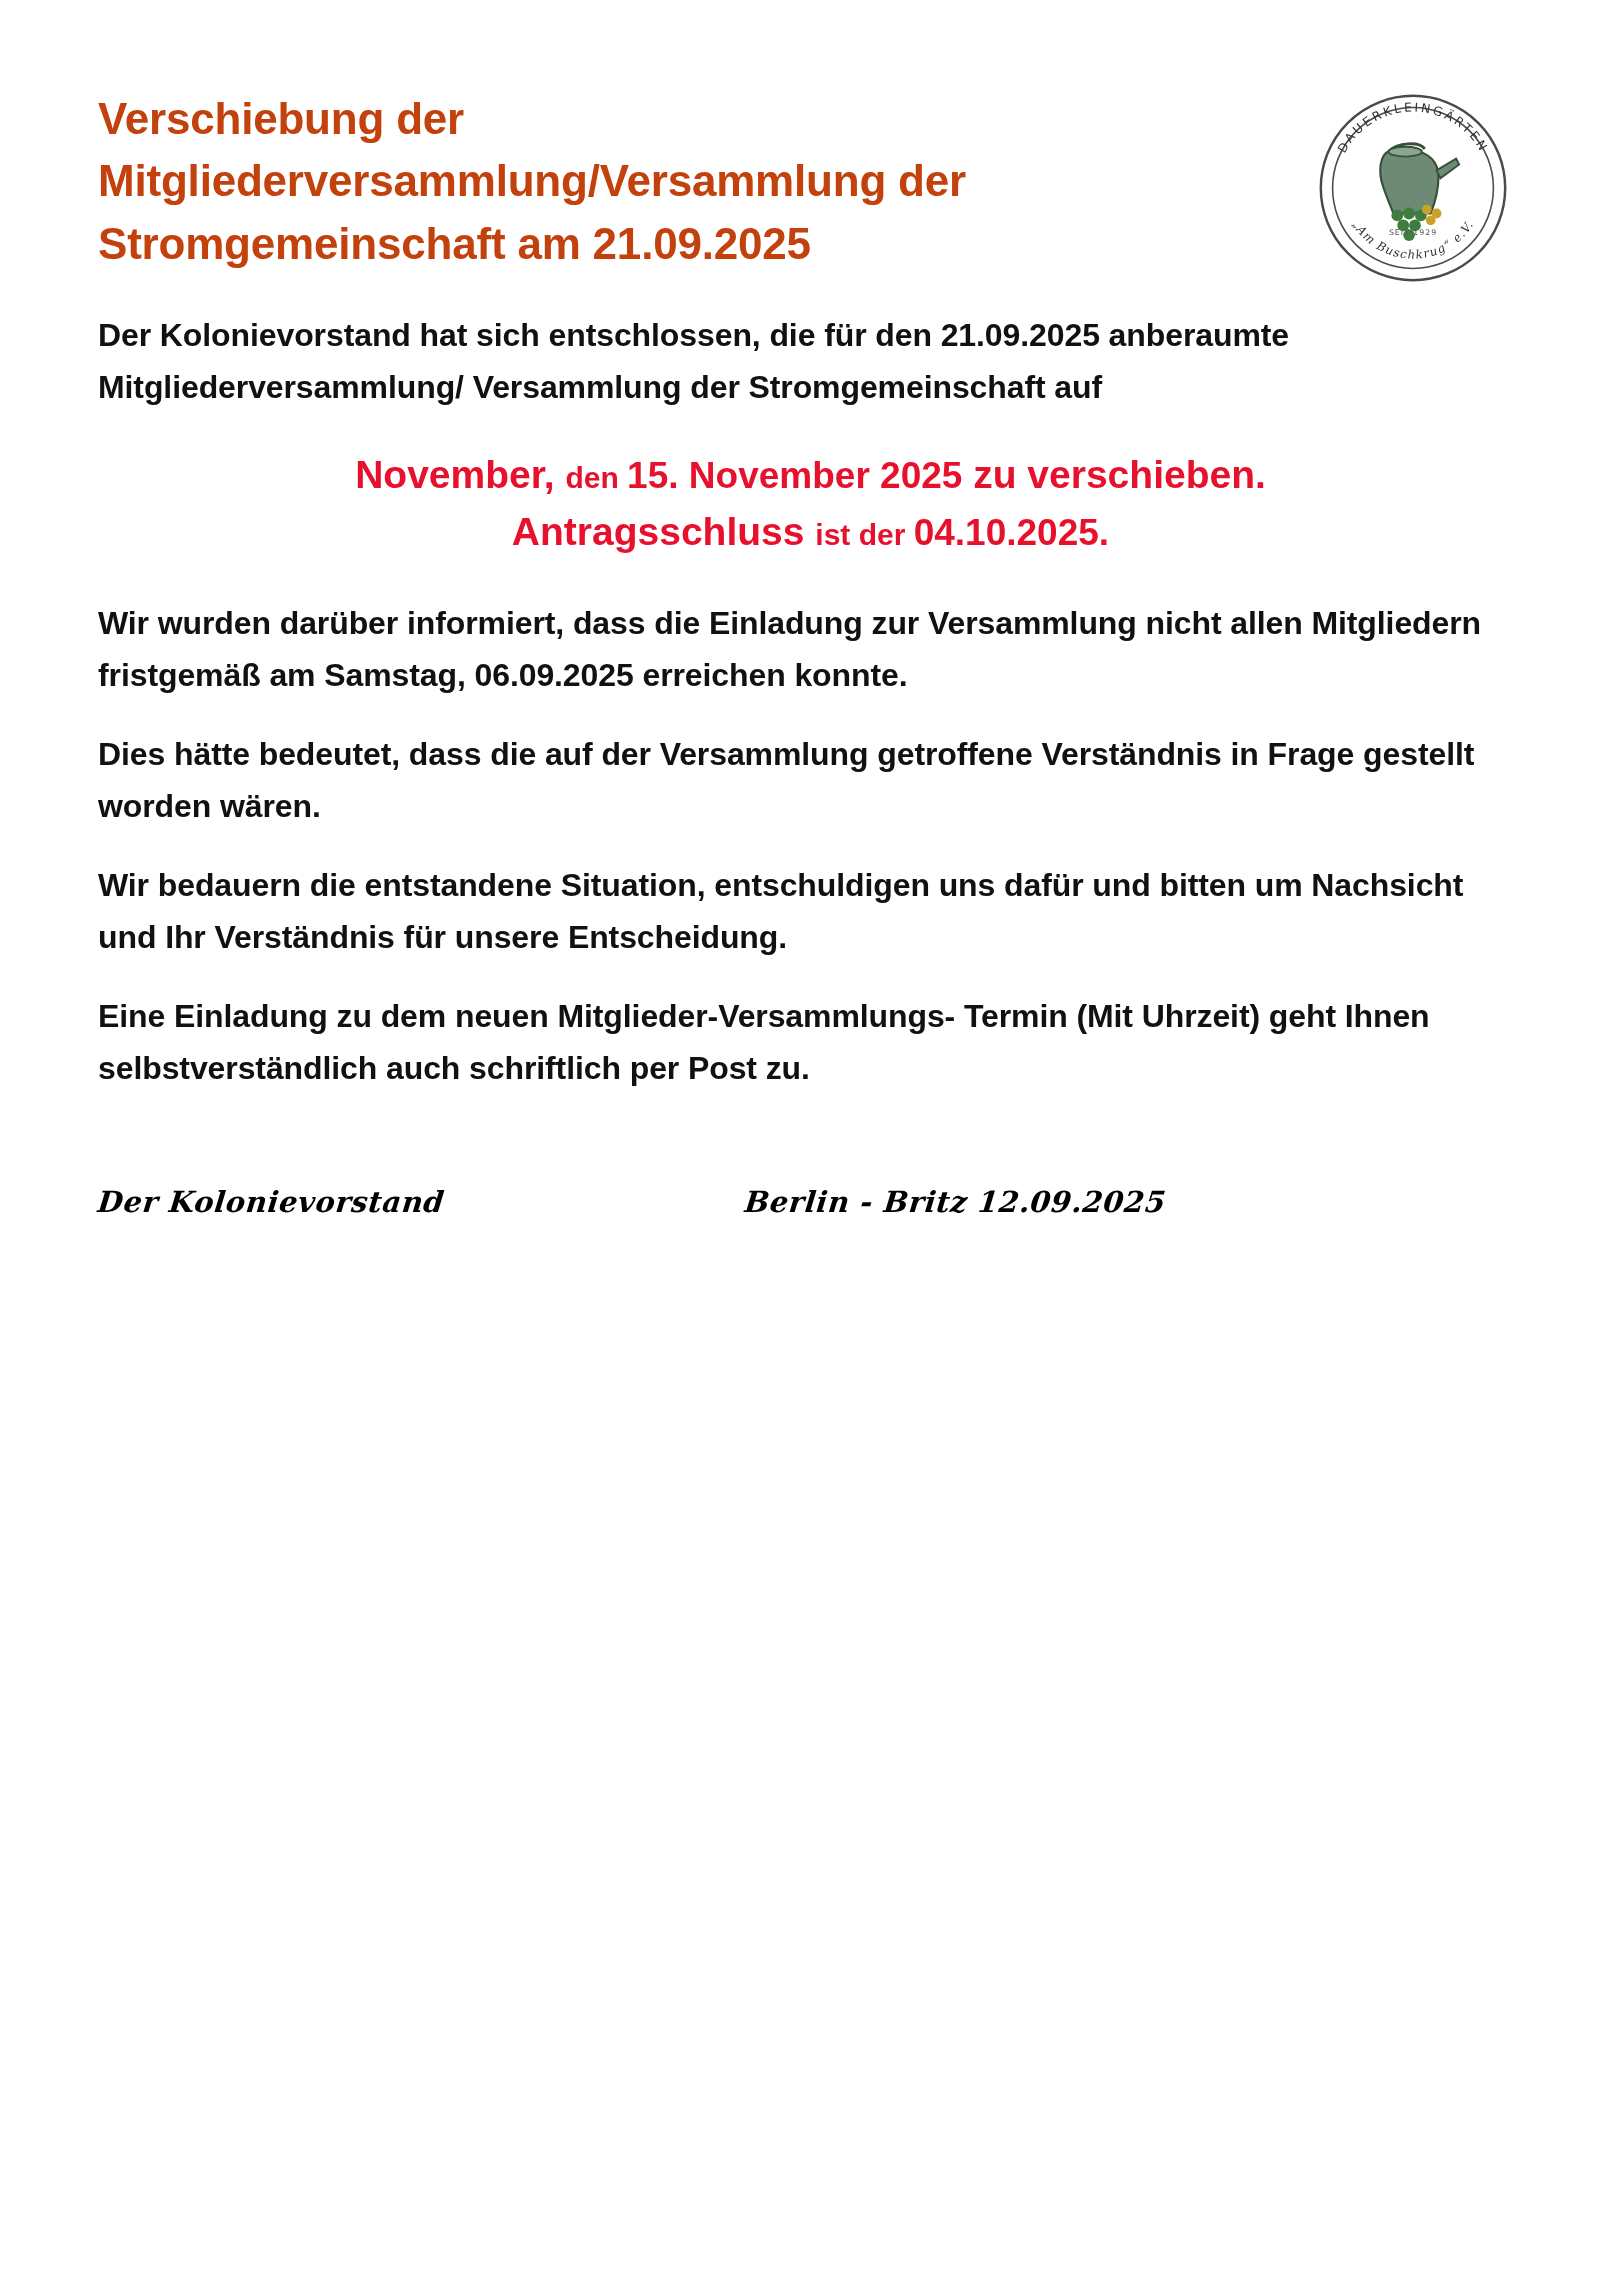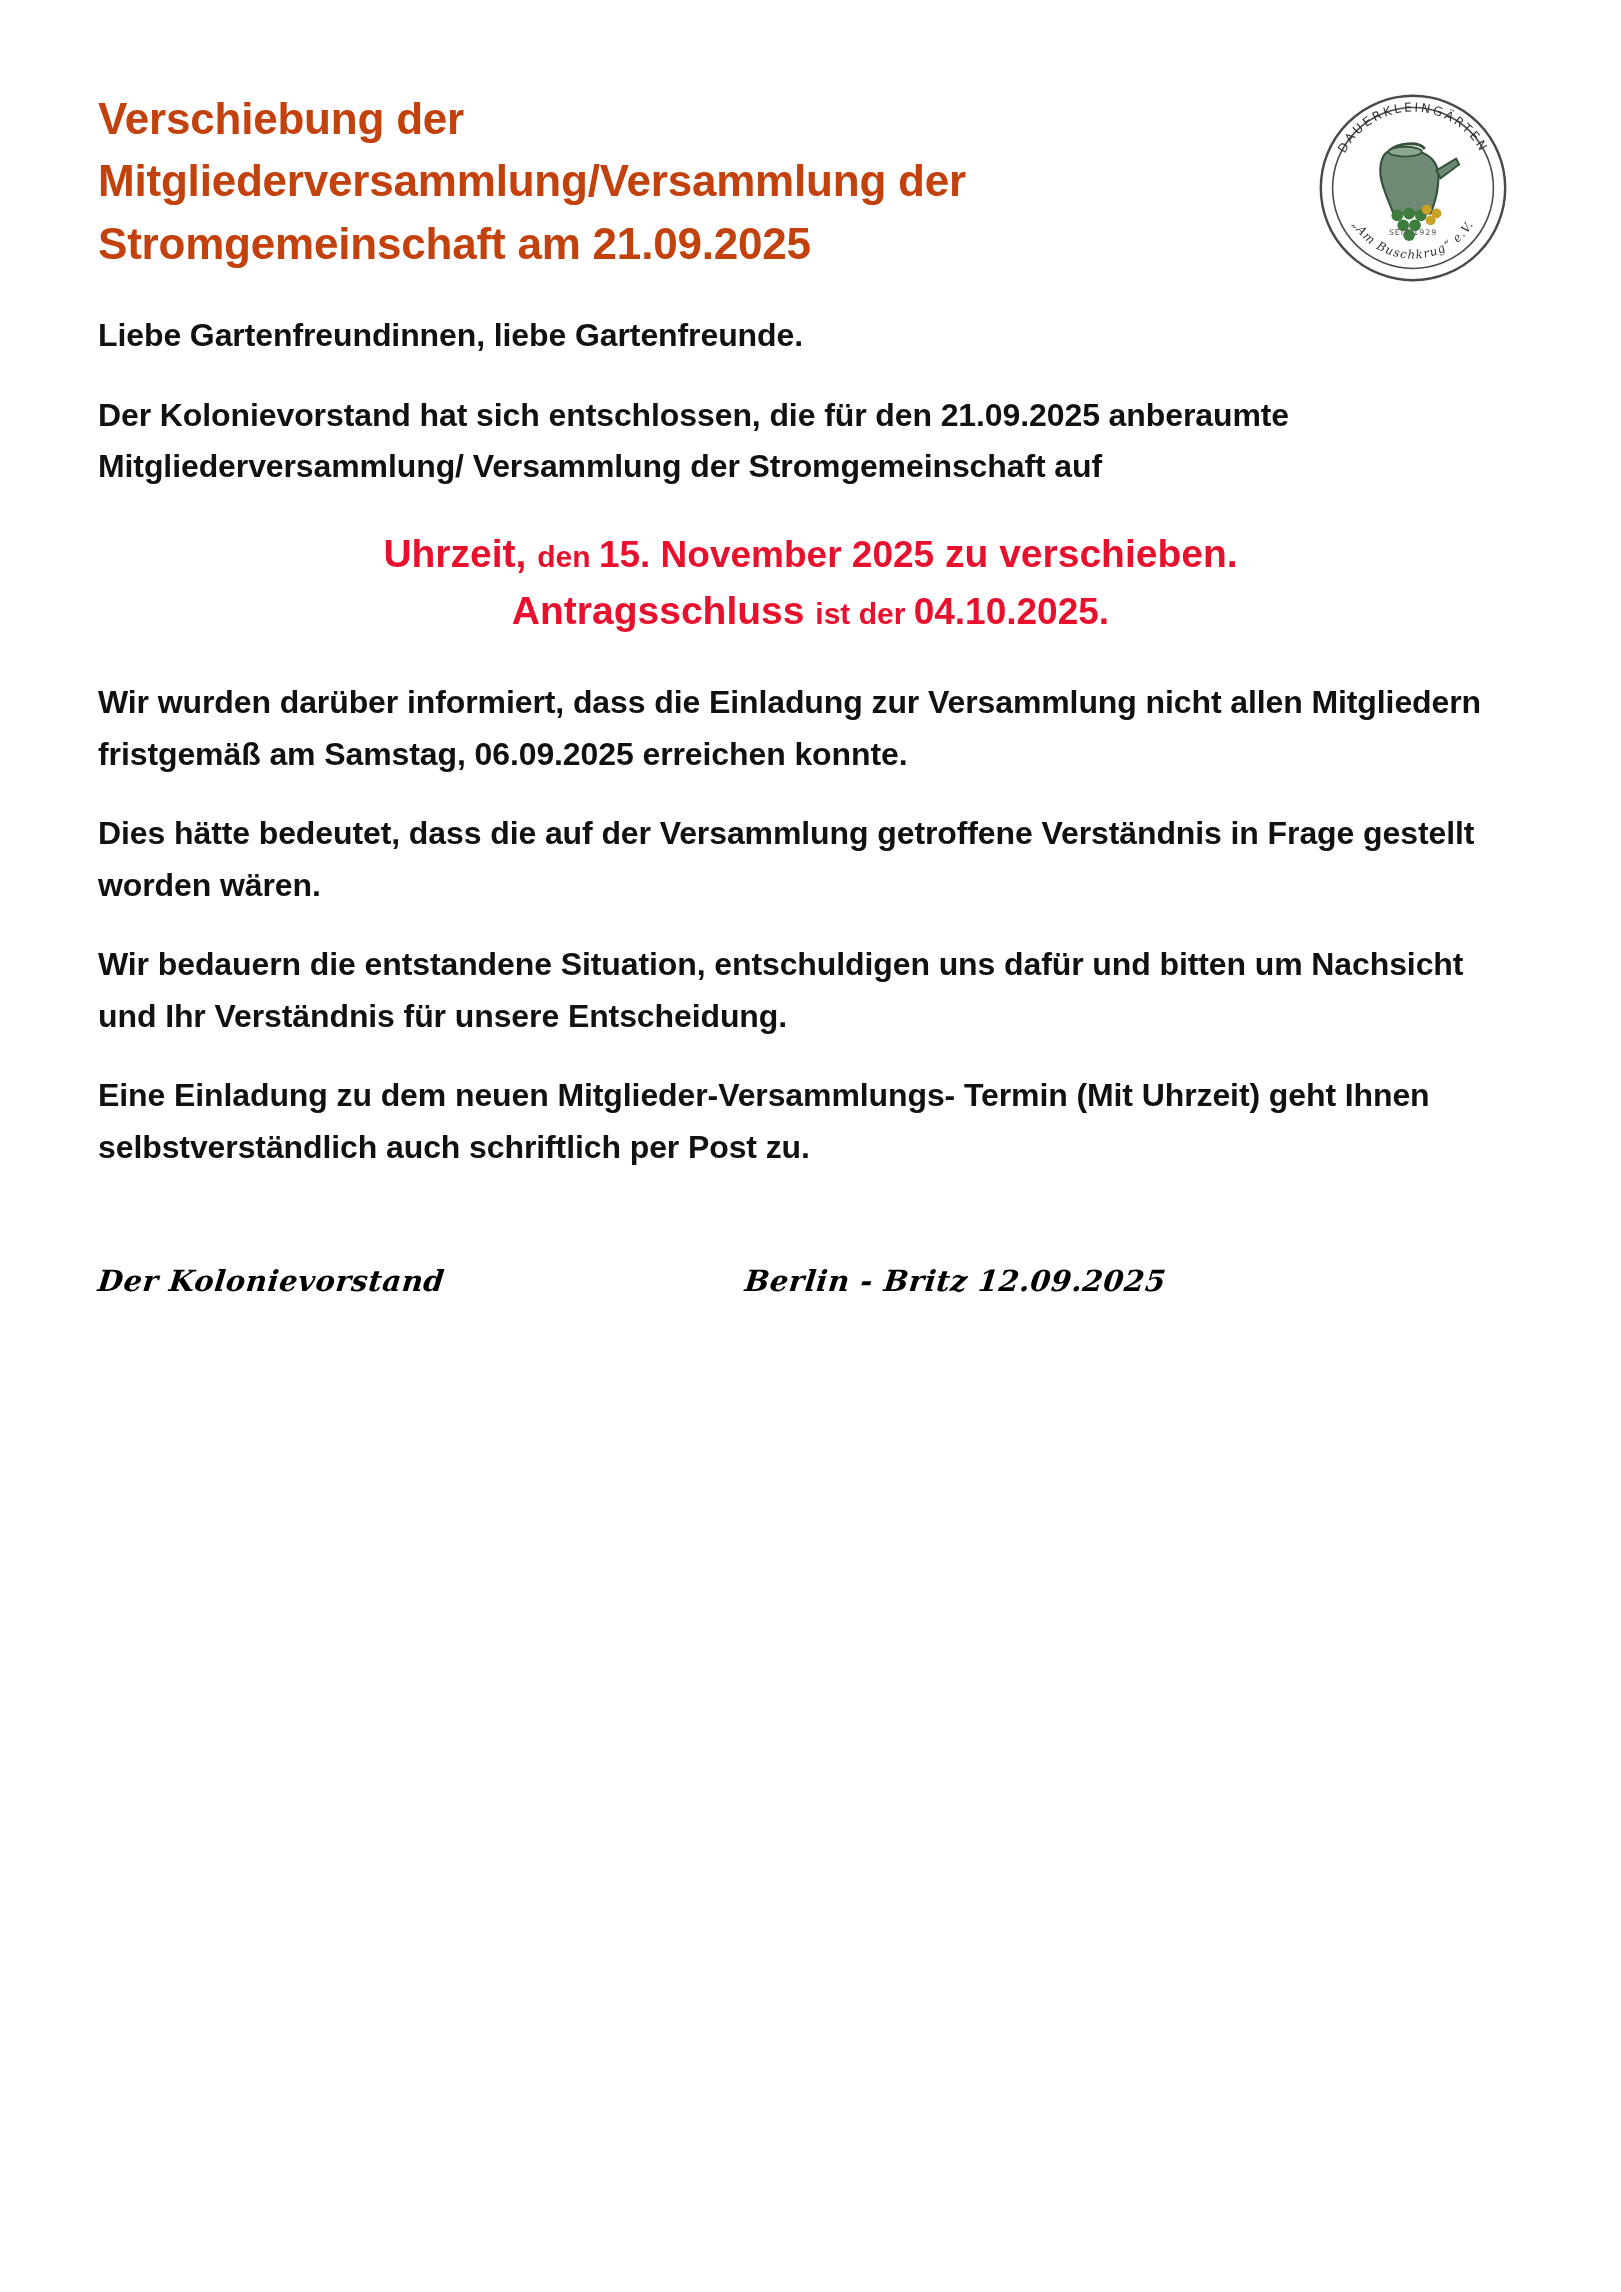--- a/index.html
+++ b/index.html
@@ -127,27 +127,26 @@
         <circle cx="0" cy="0" r="5"></circle>
           <circle cx="10" cy="4" r="5"></circle>
           <circle cx="4" cy="11" r="5"></circle>
       </g>
       <text x="104" y="152" text-anchor="middle" font-family="DejaVu Sans, sans-serif" font-size="8" letter-spacing="1" fill="#555555">SEIT 1929</text>
     </svg>
   </div>
 
   <h1 class="headline">Verschiebung der Mitgliederversammlung/Versammlung der Stromgemeinschaft am 21.09.2025</h1>
 
-  <p class="para">Liebe Gartenfreundinnen, liebe Gartenfreunde.</p>
 
   <p class="para">Der Kolonievorstand hat sich entschlossen, die für den 21.09.2025 anberaumte Mitgliederversammlung/ Versammlung der Stromgemeinschaft auf</p>
 
   <div class="redblock">
     <span class="line1">
-      <span class="rb-lg">Uhrzeit, </span><span class="rb-sm">den </span><span class="rb-xl">15. November 2025</span><span class="rb-lg"> zu verschieben.</span>
+      <span class="rb-lg">November, </span><span class="rb-sm">den </span><span class="rb-xl">15. November 2025</span><span class="rb-lg"> zu verschieben.</span>
     </span>
     <span class="line2">
       <span class="rb-lg">Antragsschluss </span><span class="rb-sm">ist der </span><span class="rb-xl">04.10.2025.</span>
     </span>
   </div>
 
   <p class="para">Wir wurden darüber informiert, dass die Einladung zur Versammlung nicht allen Mitgliedern fristgemäß am Samstag, 06.09.2025 erreichen konnte.</p>
   <p class="para">Dies hätte bedeutet, dass die auf der Versammlung getroffene Verständnis in Frage gestellt worden wären.</p>
   <p class="para">Wir bedauern die entstandene Situation, entschuldigen uns dafür und bitten um Nachsicht und Ihr Verständnis für unsere Entscheidung.</p>
   <p class="para">Eine Einladung zu dem neuen Mitglieder-Versammlungs- Termin (Mit Uhrzeit) geht Ihnen selbstverständlich auch schriftlich per Post zu.</p>

